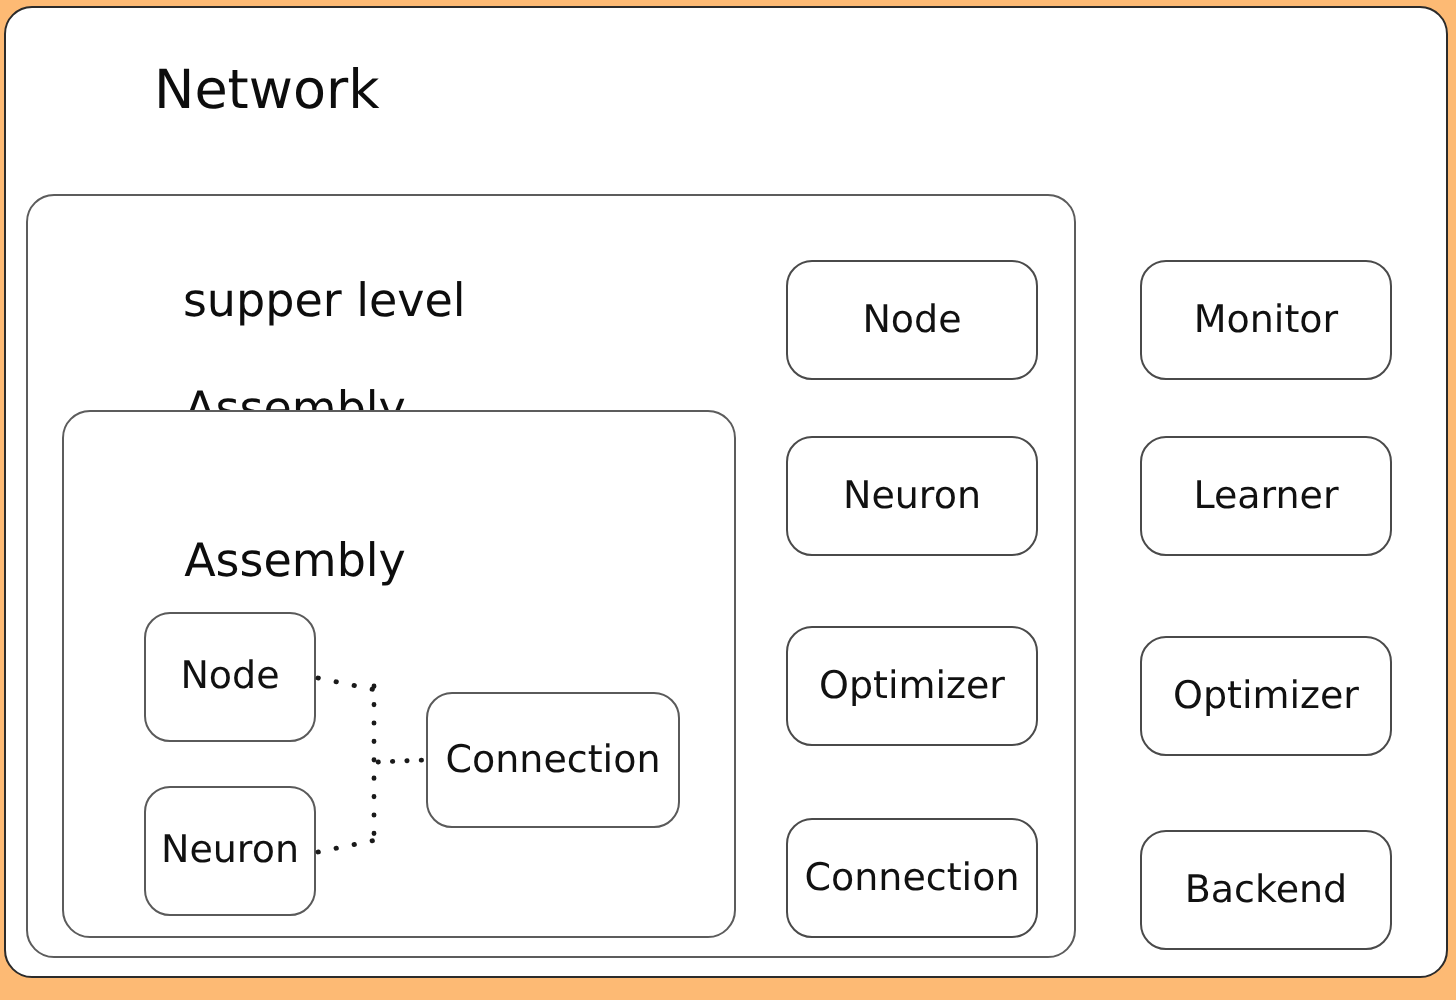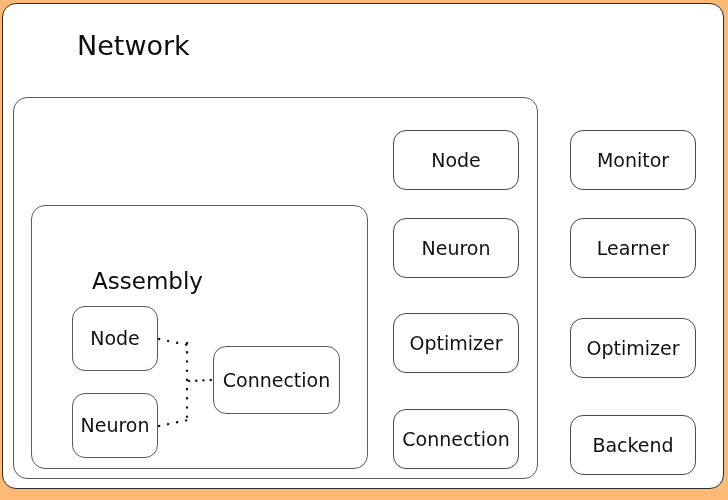--- a/index.html
+++ b/index.html
@@ -120,20 +120,24 @@
 <body>
 
 <div id="diagram-root">
 
   <div class="rbox frame-network"></div>
 
   <div class="title-text title-network">Network</div>
 
   <div class="rbox frame-supper"></div>
 
+  <div class="title-text title-supper">
+    <span>supper level</span>
+    <span class="title-line2">Assembly</span>
+  </div>
 
   <div class="rbox frame-lower"></div>
 
   <div class="title-text title-lower">
     <span class="title-line2">Assembly</span>
   </div>
 
   <div class="leafbox inner" style="left:72px; top:306px; width:86px; height:65px;">Node</div>
 
   <div class="leafbox inner" style="left:72px; top:393px; width:86px; height:65px;">Neuron</div>

